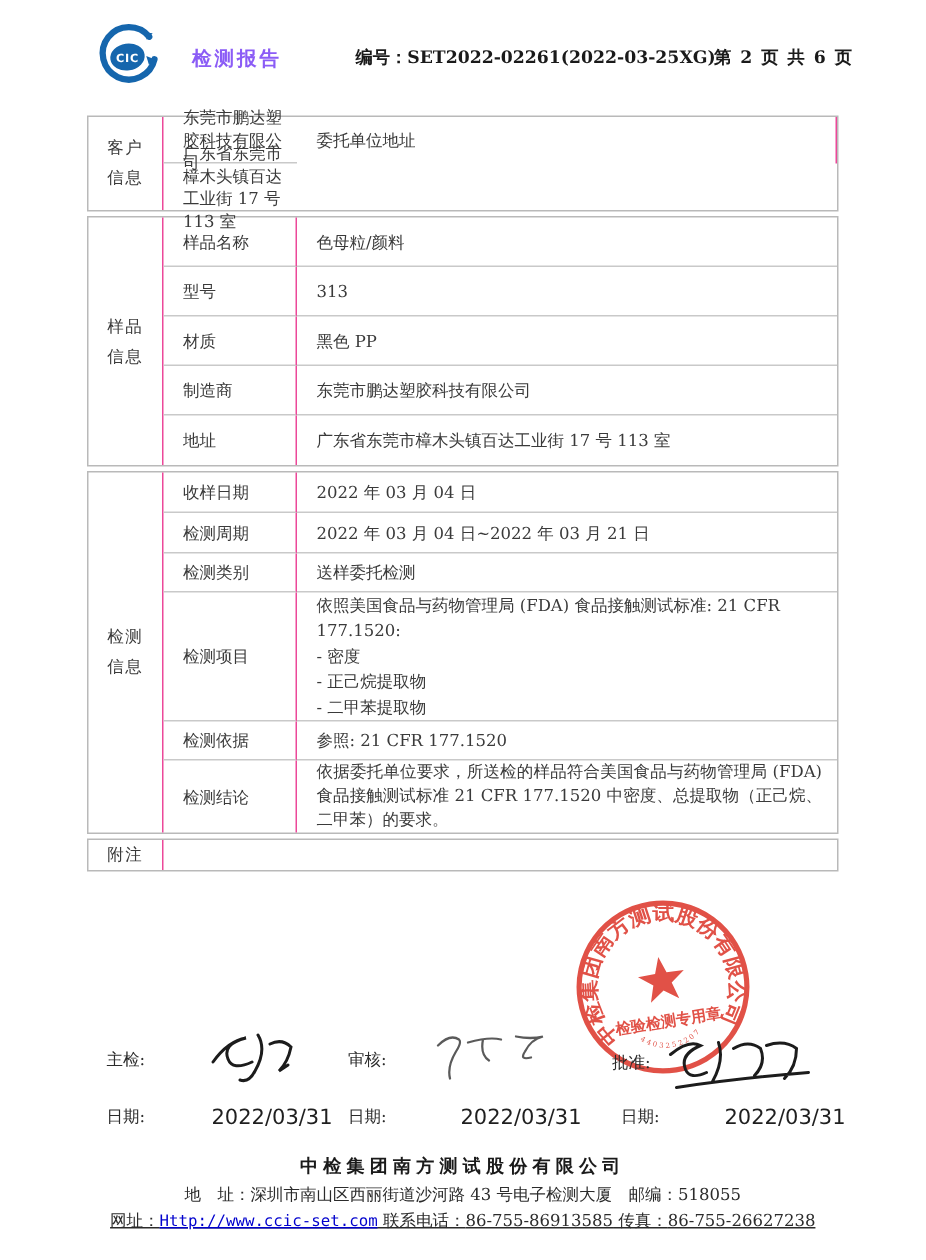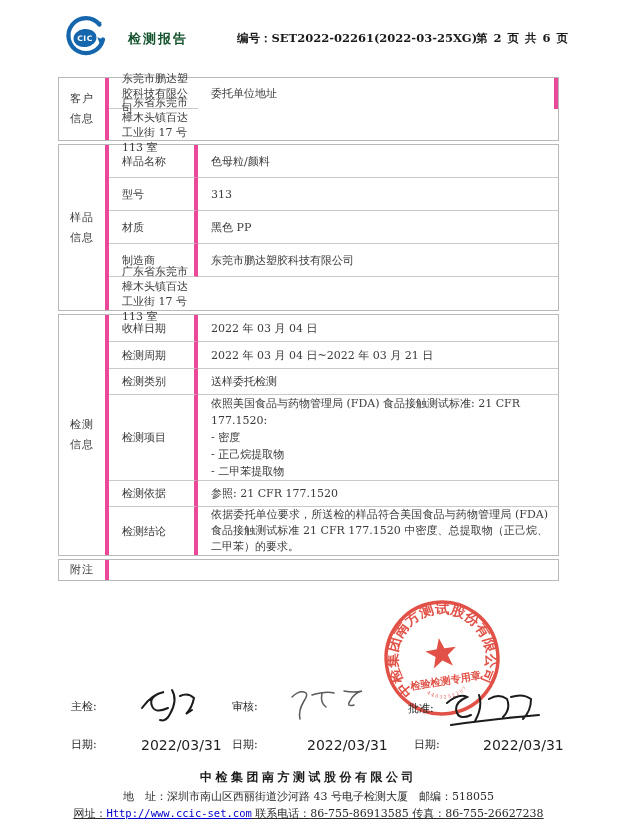--- a/index.html
+++ b/index.html
@@ -3,31 +3,31 @@
 <meta charset="utf-8">
 <style>
   html,body{margin:0;padding:0;}
   body{
     width:617px;height:840px;background:#ffffff;position:relative;
     font-family:"DejaVu Serif","Liberation Serif",serif;
     color:#333;font-size:11px;overflow:hidden;
   }
   .abs{position:absolute;}
   
-  .hdr-title{left:128px;top:30px;font-weight:bold;font-size:13px;color:#14532d;letter-spacing:2px;}
+  .hdr-title{left:128px;top:30px;font-weight:bold;font-size:13px;color:#8b5cf6;letter-spacing:2px;}
   .hdr-no{left:237px;top:31px;font-weight:bold;font-size:11.5px;color:#1a1a1a;}
   .hdr-page{left:476px;top:31px;font-weight:bold;font-size:11.5px;color:#1a1a1a;letter-spacing:1px;}
   
   .report-table{position:absolute;left:58px;top:77px;width:501px;}
   .tbl-section{
     display:grid;grid-template-columns:50px 89px 1fr;
     border:1px solid #b9b9b9;margin-bottom:3px;background:#fff;
   }
   .tbl-section.notes{grid-template-columns:50px 1fr;}
-  .cell{border-right:4px solid #ec4899;border-bottom:1px solid #c9c9c9;
+  .cell{border-right:1px solid #ec4899;border-bottom:1px solid #c9c9c9;
         display:flex;align-items:center;box-sizing:border-box;}
   .cell.last-col{border-right:none;}
   .row-last{border-bottom:none !important;}
   .c1{justify-content:center;text-align:center;white-space:pre-line;line-height:20px;letter-spacing:1px;color:#3a3a3a;}
   .c2{padding-left:13px;color:#3a3a3a;}
   .c3{padding-left:13px;padding-right:10px;color:#3a3a3a;}
   .preline{white-space:pre-line;}
   .mlh{line-height:17px;align-items:center;}
   .just{line-height:16px;text-align:justify;padding-top:3px;padding-bottom:3px;}
   .note-cell{padding:6px 12px;line-height:19.5px;white-space:pre-line;align-items:flex-start;}
@@ -77,20 +77,21 @@
       <div class="cell c1" style="grid-row:1 / span 5;border-bottom:none;">样品
 信息</div>
       <div class="cell c2" style="height:33px;">样品名称</div>
       <div class="cell c3 last-col" style="height:33px;">色母粒/颜料</div>
       <div class="cell c2" style="height:33px;">型号</div>
       <div class="cell c3 last-col" style="height:33px;">313</div>
       <div class="cell c2" style="height:33px;">材质</div>
       <div class="cell c3 last-col" style="height:33px;">黑色 PP</div>
       <div class="cell c2" style="height:33px;">制造商</div>
       <div class="cell c3 last-col" style="height:33px;">东莞市鹏达塑胶科技有限公司</div>
+      <div class="cell c2 row-last" style="height:33px;">地址</div>
       <div class="cell c3 last-col row-last" style="height:33px;">广东省东莞市樟木头镇百达工业街 17 号 113 室</div>
     </div>
 
     <div class="tbl-section">
       <div class="cell c1" style="grid-row:1 / span 6;border-bottom:none;">检测
 信息</div>
       <div class="cell c2" style="height:27px;">收样日期</div>
       <div class="cell c3 last-col" style="height:27px;">2022 年 03 月 04 日</div>
       <div class="cell c2" style="height:27px;">检测周期</div>
       <div class="cell c3 last-col" style="height:27px;">2022 年 03 月 04 日~2022 年 03 月 21 日</div>

